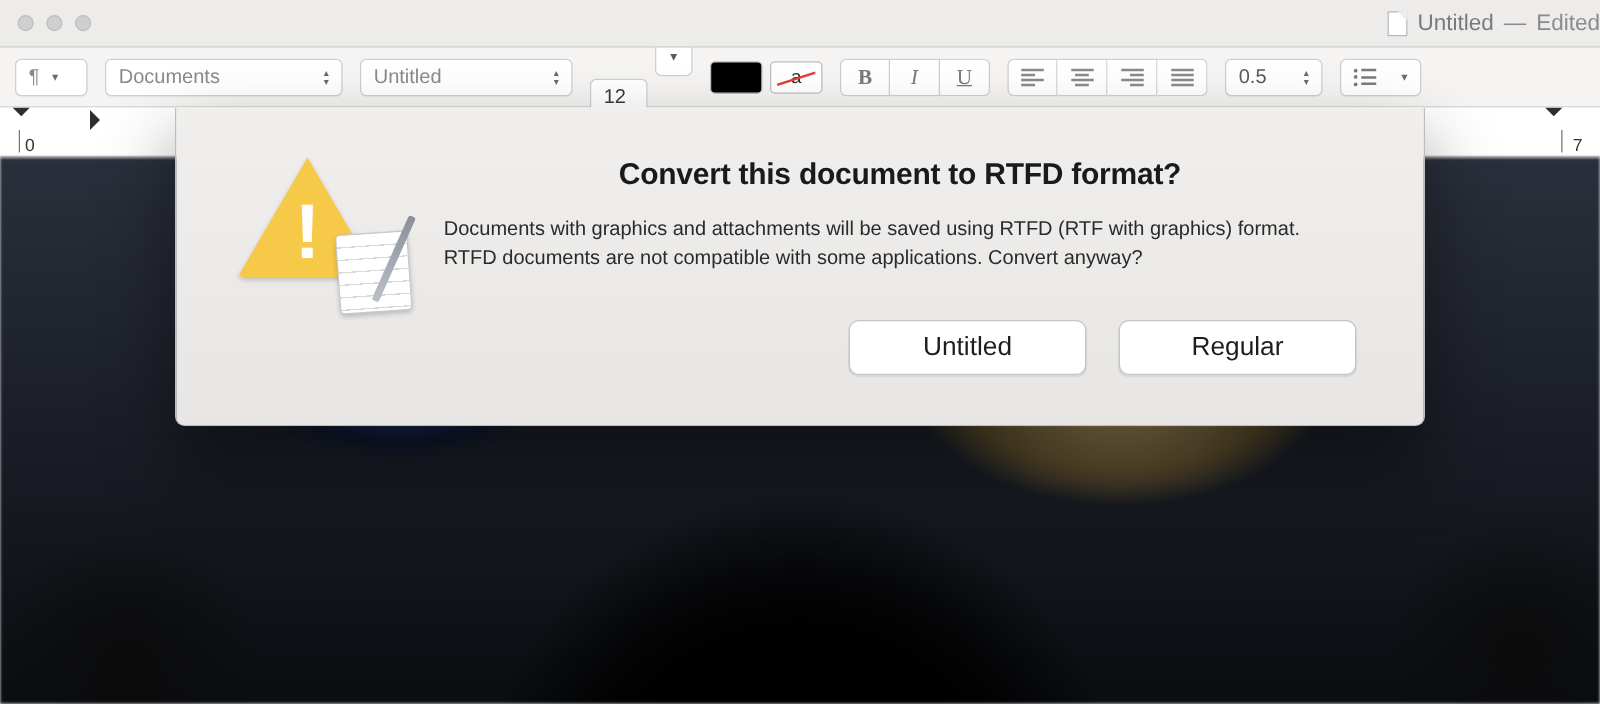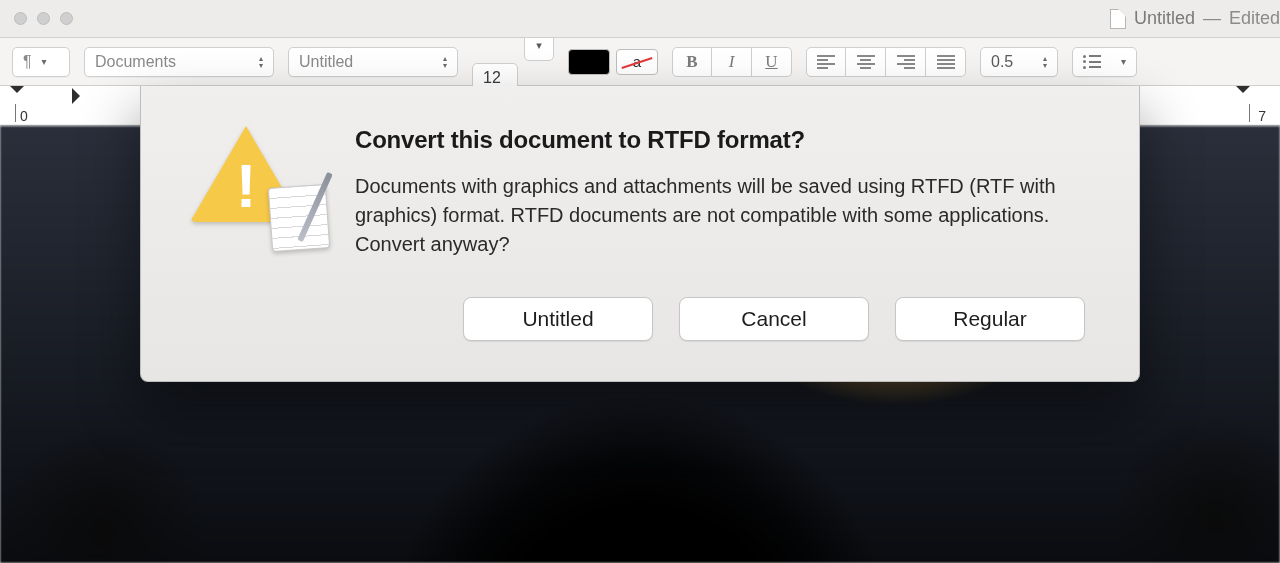--- a/index.html
+++ b/index.html
@@ -126,24 +126,24 @@
     border:1px solid #bdbdbd;
     border-top:none;
     box-shadow: 0 30px 60px rgba(0,0,0,0.45);
     border-radius: 0 0 8px 8px;
     padding: 40px 54px 40px 44px;
     display:flex; gap: 40px;
     color:#1a1a1a;
   }
   .sheet .icon-col { flex: 0 0 130px; display:flex; justify-content:center; align-items:flex-start; }
   .sheet h2 {
-    margin:0 0 18px 0; font-size:24px; font-weight:700; letter-spacing:-0.2px;
+    margin:0 0 18px 0; font-size:24px; font-weight:700; letter-spacing:-0.2px;text-align:center;
   }
   .sheet p {
-    margin:0; font-size:20px; line-height:1.45; color:#2a2a2a;
+    margin:0; font-size:16px; line-height:1.45; color:#2a2a2a;
   }
   .btnrow {
     margin-top: 38px; display:flex; gap: 26px; justify-content:flex-end;
   }
   .mac-btn {
     min-width: 190px; height: 44px;
     background:#fff; border:1px solid #c6c6c6; border-radius:8px;
     font-size:21px; color:#1d1d1d;
     display:flex; align-items:center; justify-content:center;
     box-shadow: 0 1px 1px rgba(0,0,0,0.08);
@@ -340,20 +340,17 @@
     </div>
   </div>
   <div style="flex:1">
     <h2>Convert this document to RTFD format?</h2>
     <p>Documents with graphics and attachments will be saved using RTFD (RTF with graphics) format. RTFD documents are not compatible with some applications. Convert anyway?</p>
     <div class="btnrow">
       <div class="mac-btn">
           <span>Untitled</span>
         </div>
       <div class="mac-btn">
-          <span>Cancel</span>
-        </div>
-      <div class="mac-btn">
           <span>Regular</span>
         </div>
     </div>
   </div>
 </div>
 
 </body></html>

